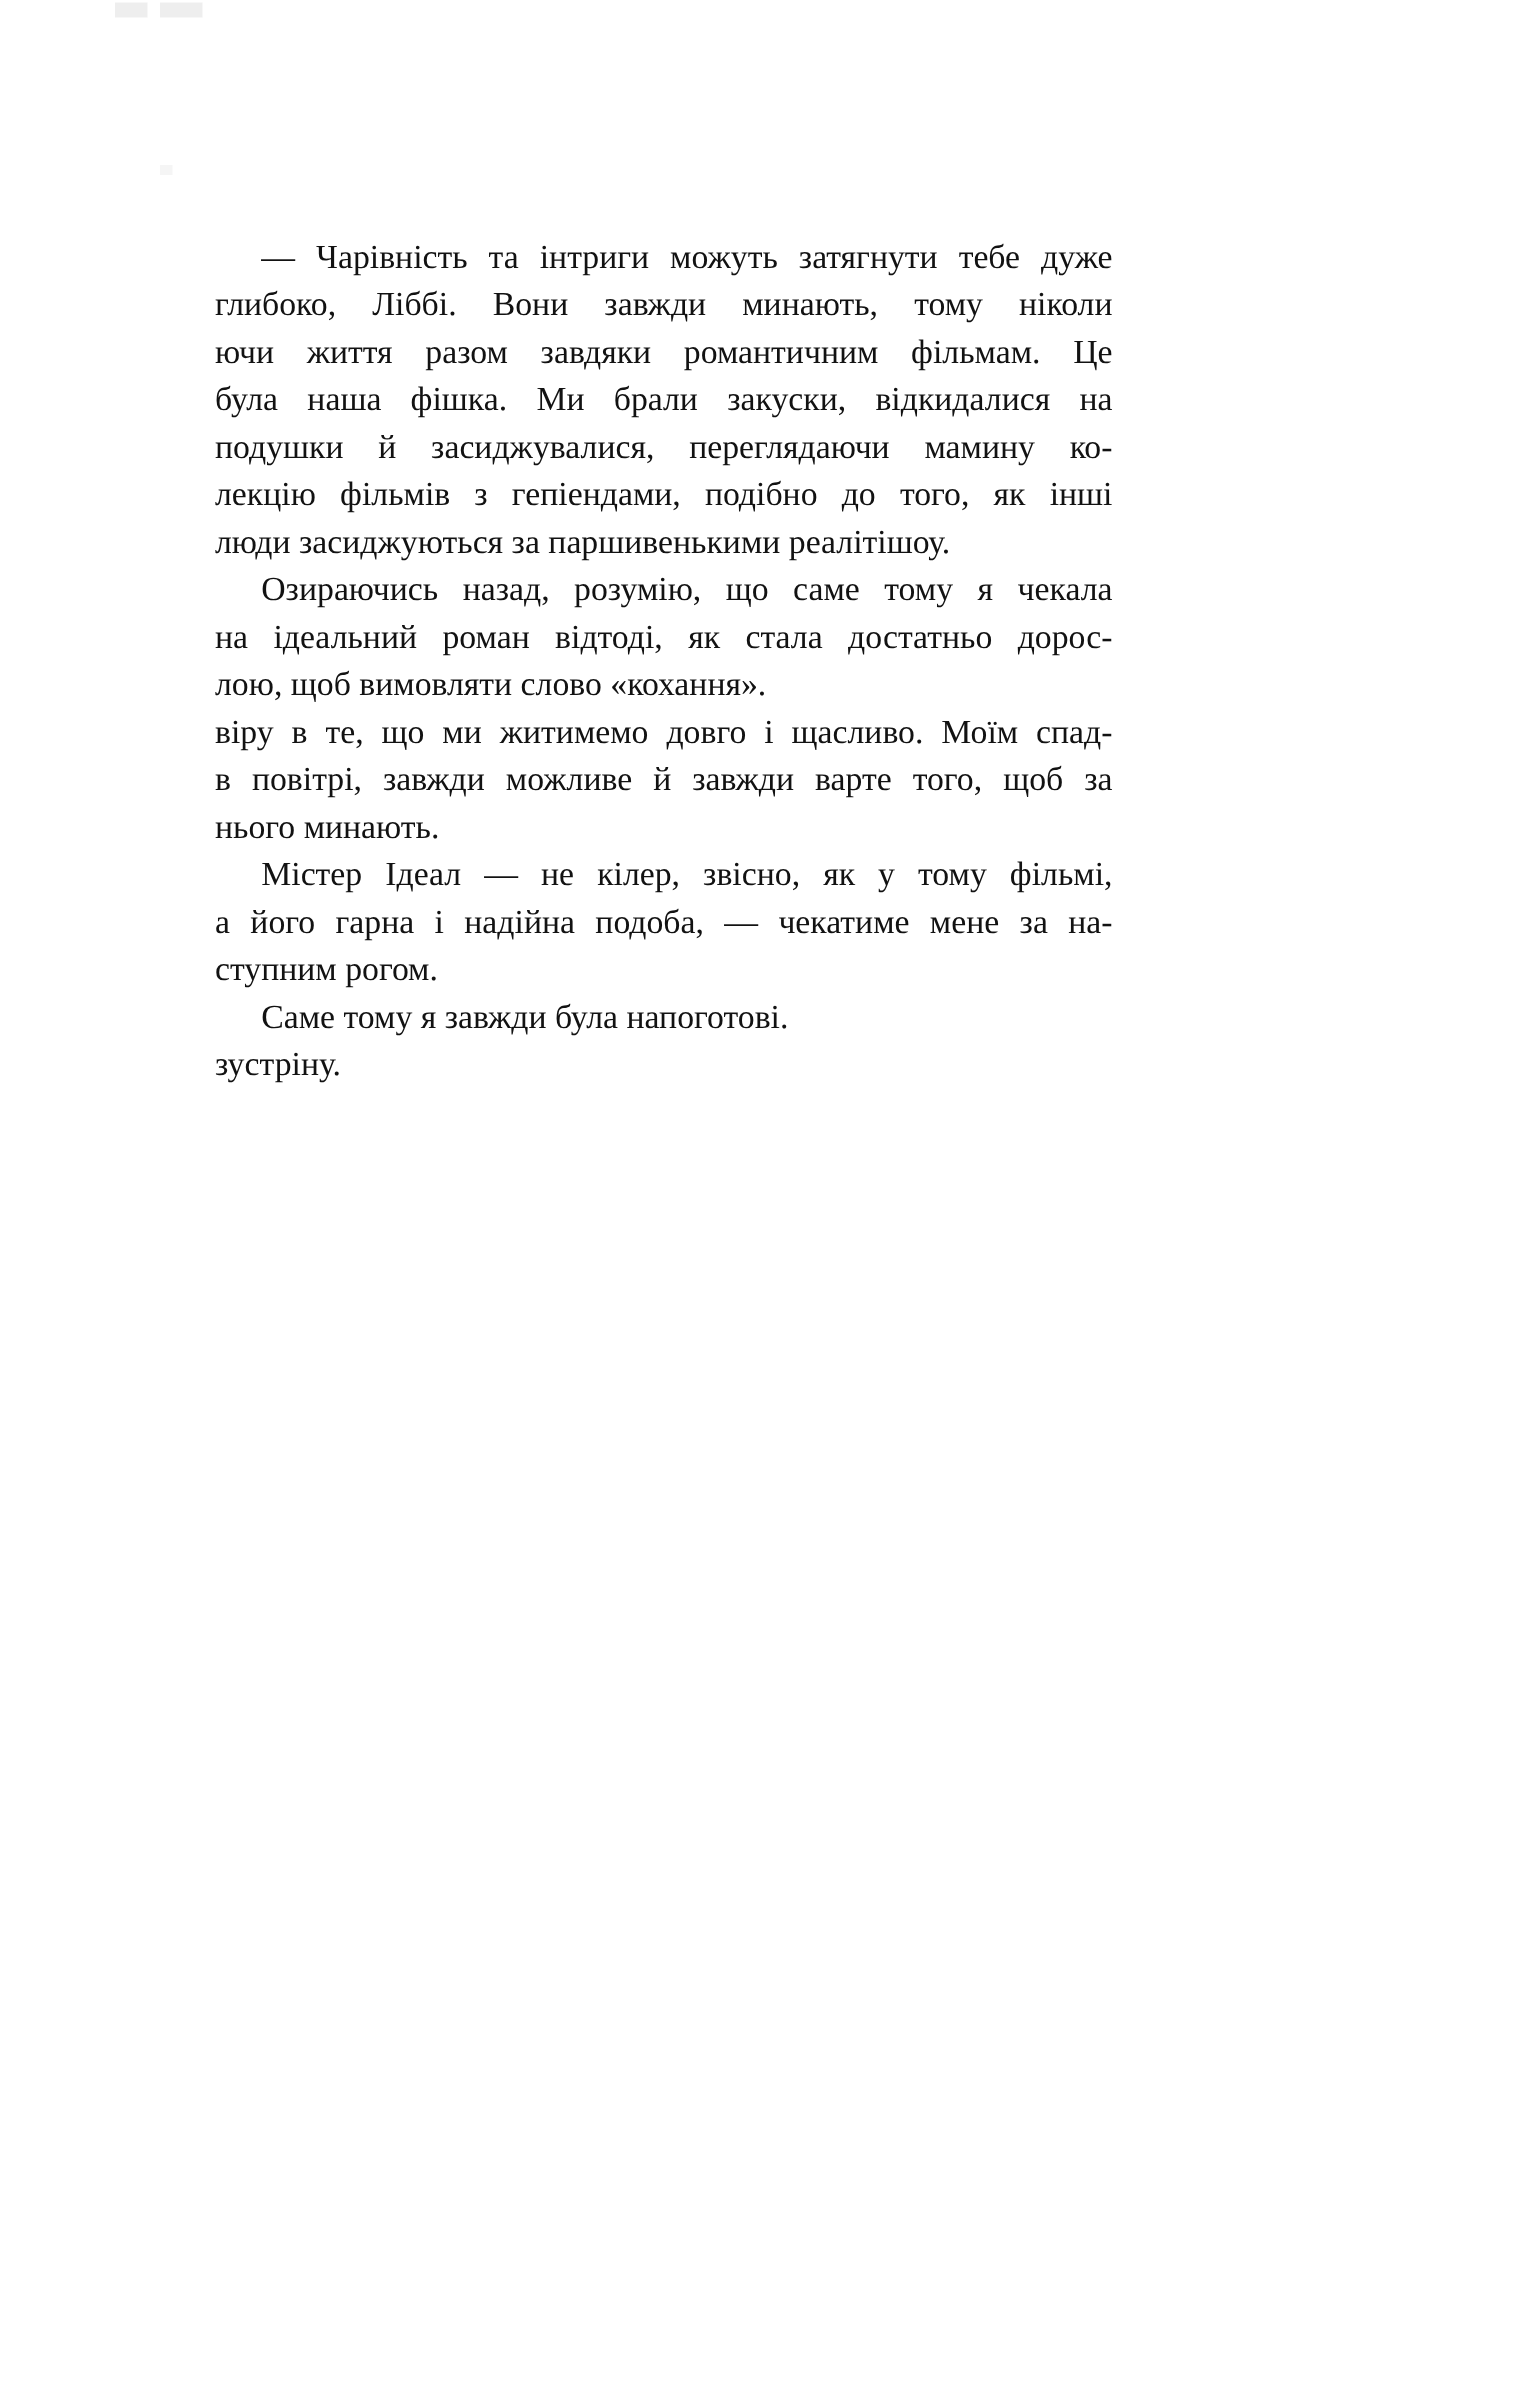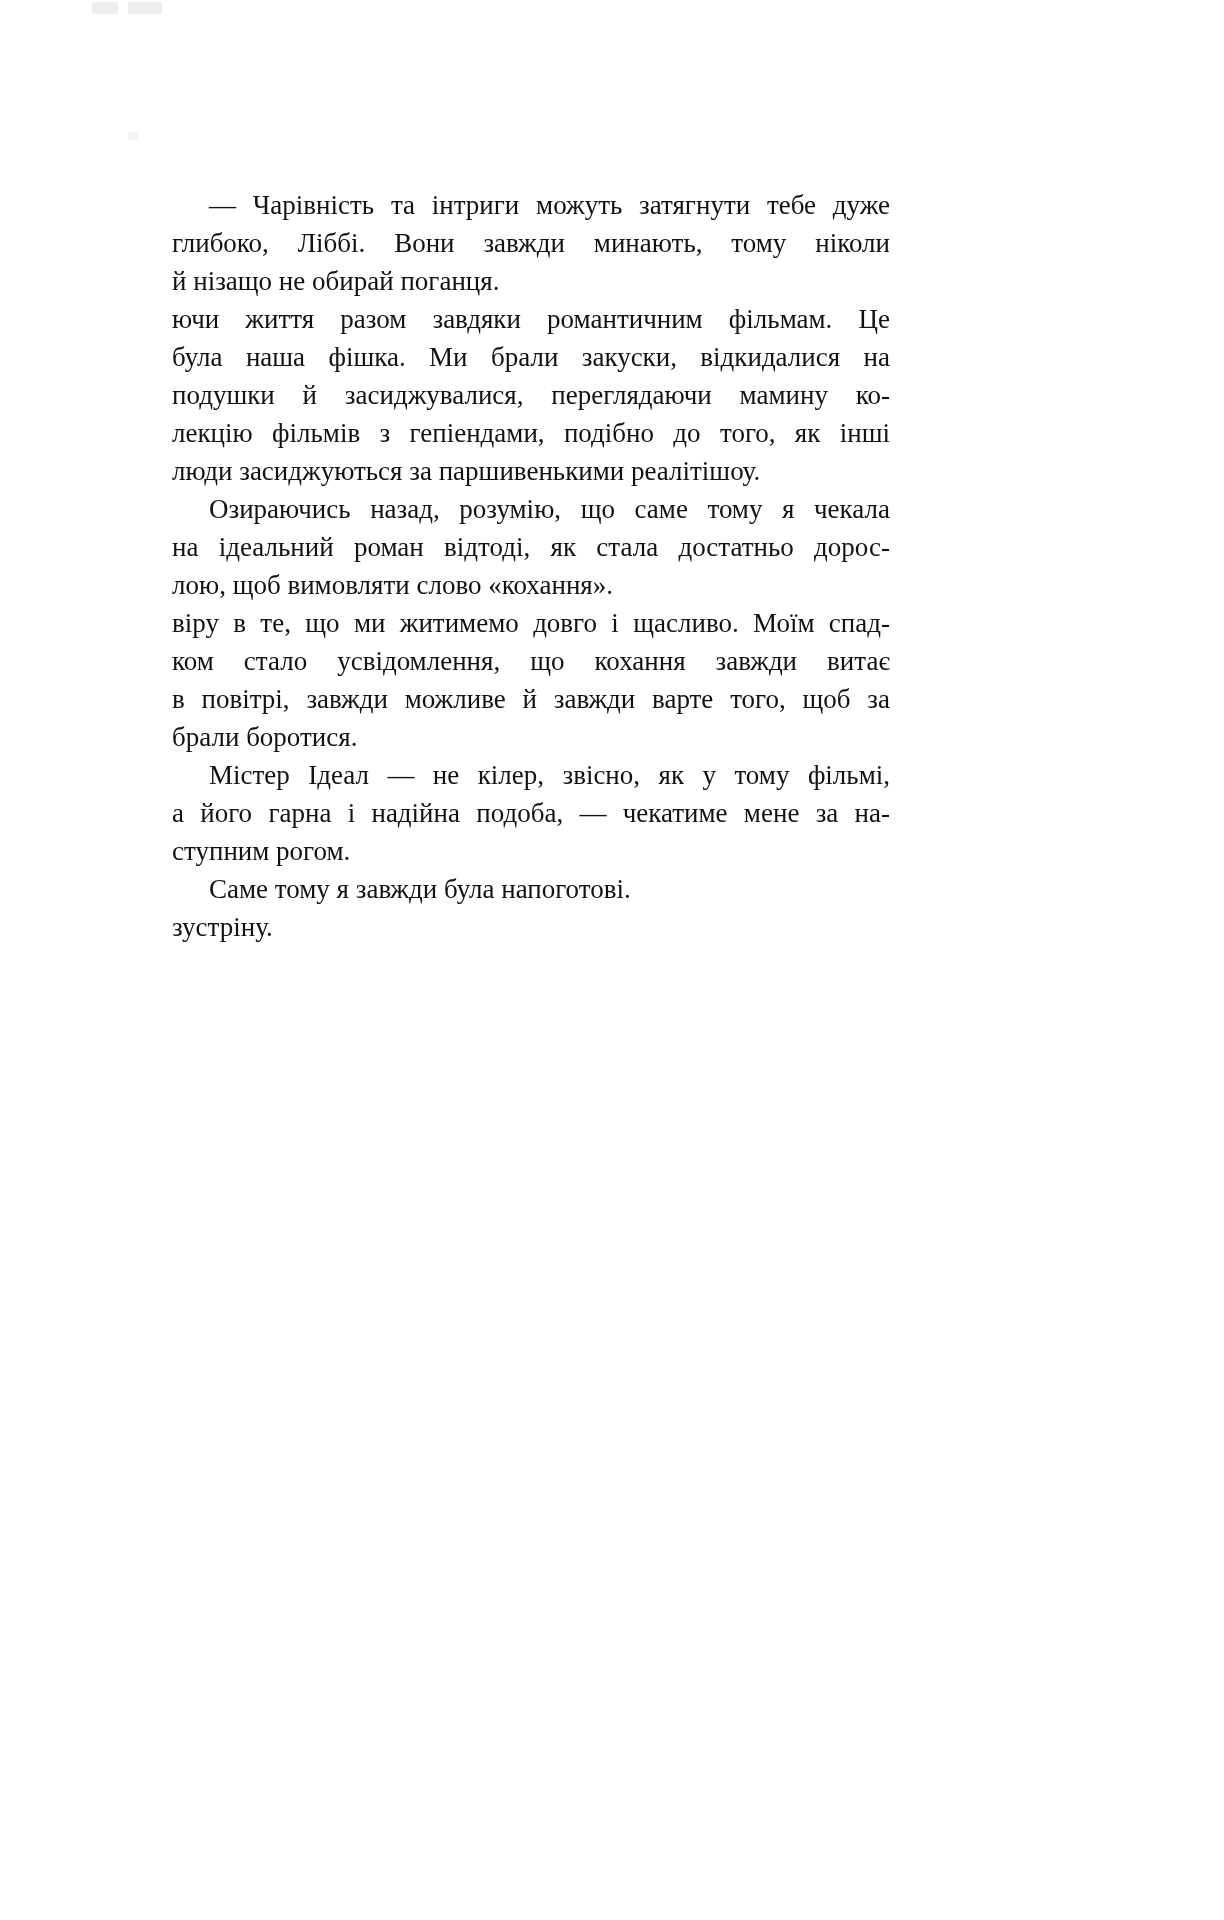--- a/index.html
+++ b/index.html
@@ -56,39 +56,37 @@
 <body>
 
 <div id="page">
   <div id="artifact-1" class="artifact"></div>
   <div id="artifact-2" class="artifact"></div>
   <div id="artifact-3" class="artifact"></div>
   <div id="text-block">
       <div class="para">
         <div class="line justify first">— Чарівність та інтриги можуть затягнути тебе дуже</div>
         <div class="line justify">глибоко, Ліббі. Вони завжди минають, тому ніколи</div>
-        <div class="line last">й нізащо не обирай поганця.</div>
       </div>
       <div class="para">
         <div class="line justify">ючи життя разом завдяки романтичним фільмам. Це</div>
         <div class="line justify">була наша фішка. Ми брали закуски, відкидалися на</div>
         <div class="line justify">подушки й засиджувалися, переглядаючи мамину ко-</div>
         <div class="line justify">лекцію фільмів з гепіендами, подібно до того, як інші</div>
         <div class="line last">люди засиджуються за паршивенькими реалітішоу.</div>
       </div>
       <div class="para">
         <div class="line justify first">Озираючись назад, розумію, що саме тому я чекала</div>
         <div class="line justify">на ідеальний роман відтоді, як стала достатньо дорос-</div>
         <div class="line last">лою, щоб вимовляти слово «кохання».</div>
       </div>
       <div class="para">
         <div class="line justify">віру в те, що ми житимемо довго і щасливо. Моїм спад-</div>
-        <div class="line justify">ком стало усвідомлення, що кохання завжди витає</div>
         <div class="line justify">в повітрі, завжди можливе й завжди варте того, щоб за</div>
-        <div class="line last">брали боротися.</div>
+        <div class="line last">нього минають.</div>
       </div>
       <div class="para">
         <div class="line justify first">Містер Ідеал — не кілер, звісно, як у тому фільмі,</div>
         <div class="line justify">а його гарна і надійна подоба, — чекатиме мене за на-</div>
         <div class="line last">ступним рогом.</div>
       </div>
       <div class="para">
         <div class="line last first">Саме тому я завжди була напоготові.</div>
       </div>
       <div class="para">

